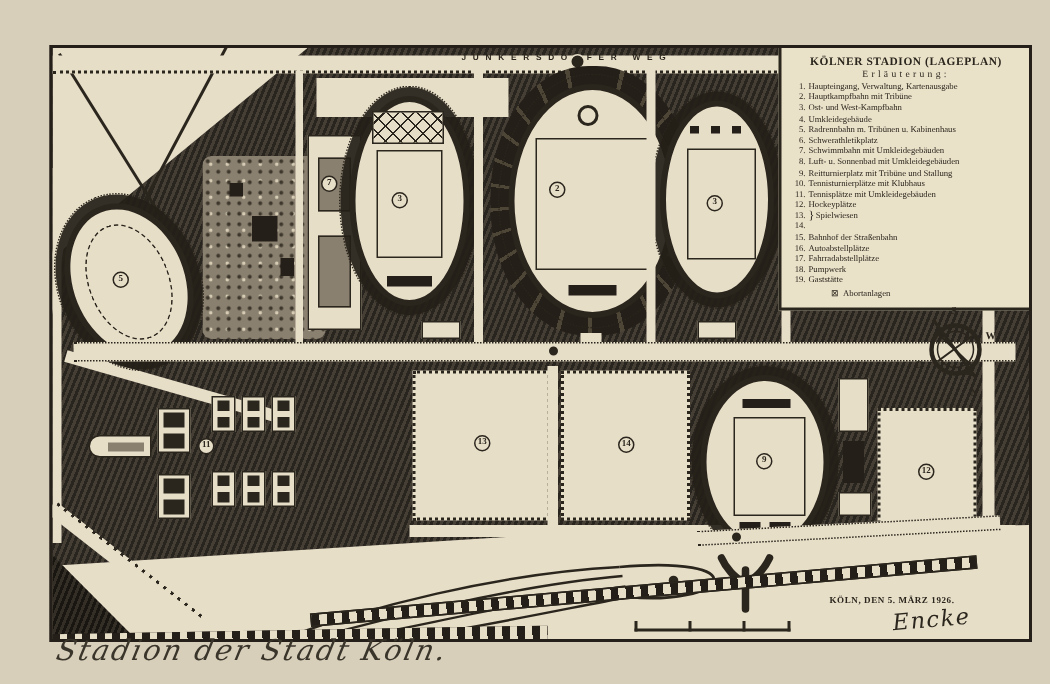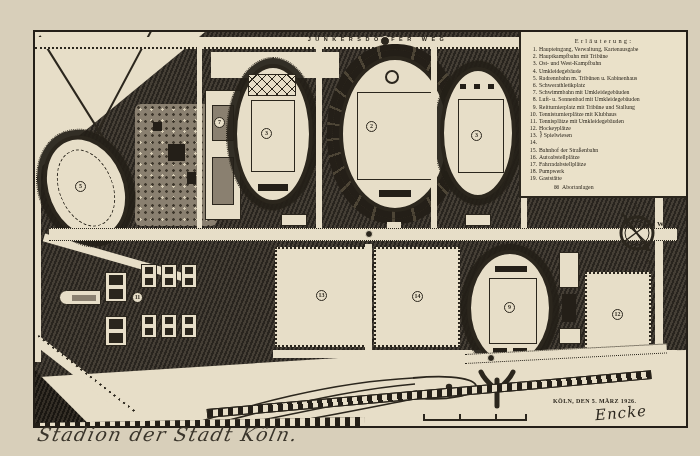--- a/index.html
+++ b/index.html
@@ -181,20 +181,21 @@
     </svg>
 
     <div class="abs hatch" style="left:172px;top:377px;width:446px;height:9px;border:1px solid var(--ink);
          transform:rotate(-5deg);transform-origin:left center;"></div>
     <div class="road" style="left:430px;top:322px;width:202px;height:10px;border-top:1px dotted var(--ink);border-bottom:1px dotted var(--ink);
          transform:rotate(-3deg);transform-origin:left center;"></div>
     <div class="node" style="left:452px;top:322px;"></div>
     <div class="abs hatch" style="left:0;top:388px;width:330px;height:10px;transform:rotate(-1deg);"></div>
 
     <div class="legend">
+      <div class="lg-title">KÖLNER STADION (LAGEPLAN)</div>
       <div class="lg-sub">Erläuterung:</div>
       <ol class="lg-list">
         <li>
             <span class="ln">1.</span>
             <span>Haupteingang, Verwaltung, Kartenausgabe</span>
           </li>
         <li>
             <span class="ln">2.</span>
             <span>Hauptkampfbahn mit Tribüne</span>
           </li>

